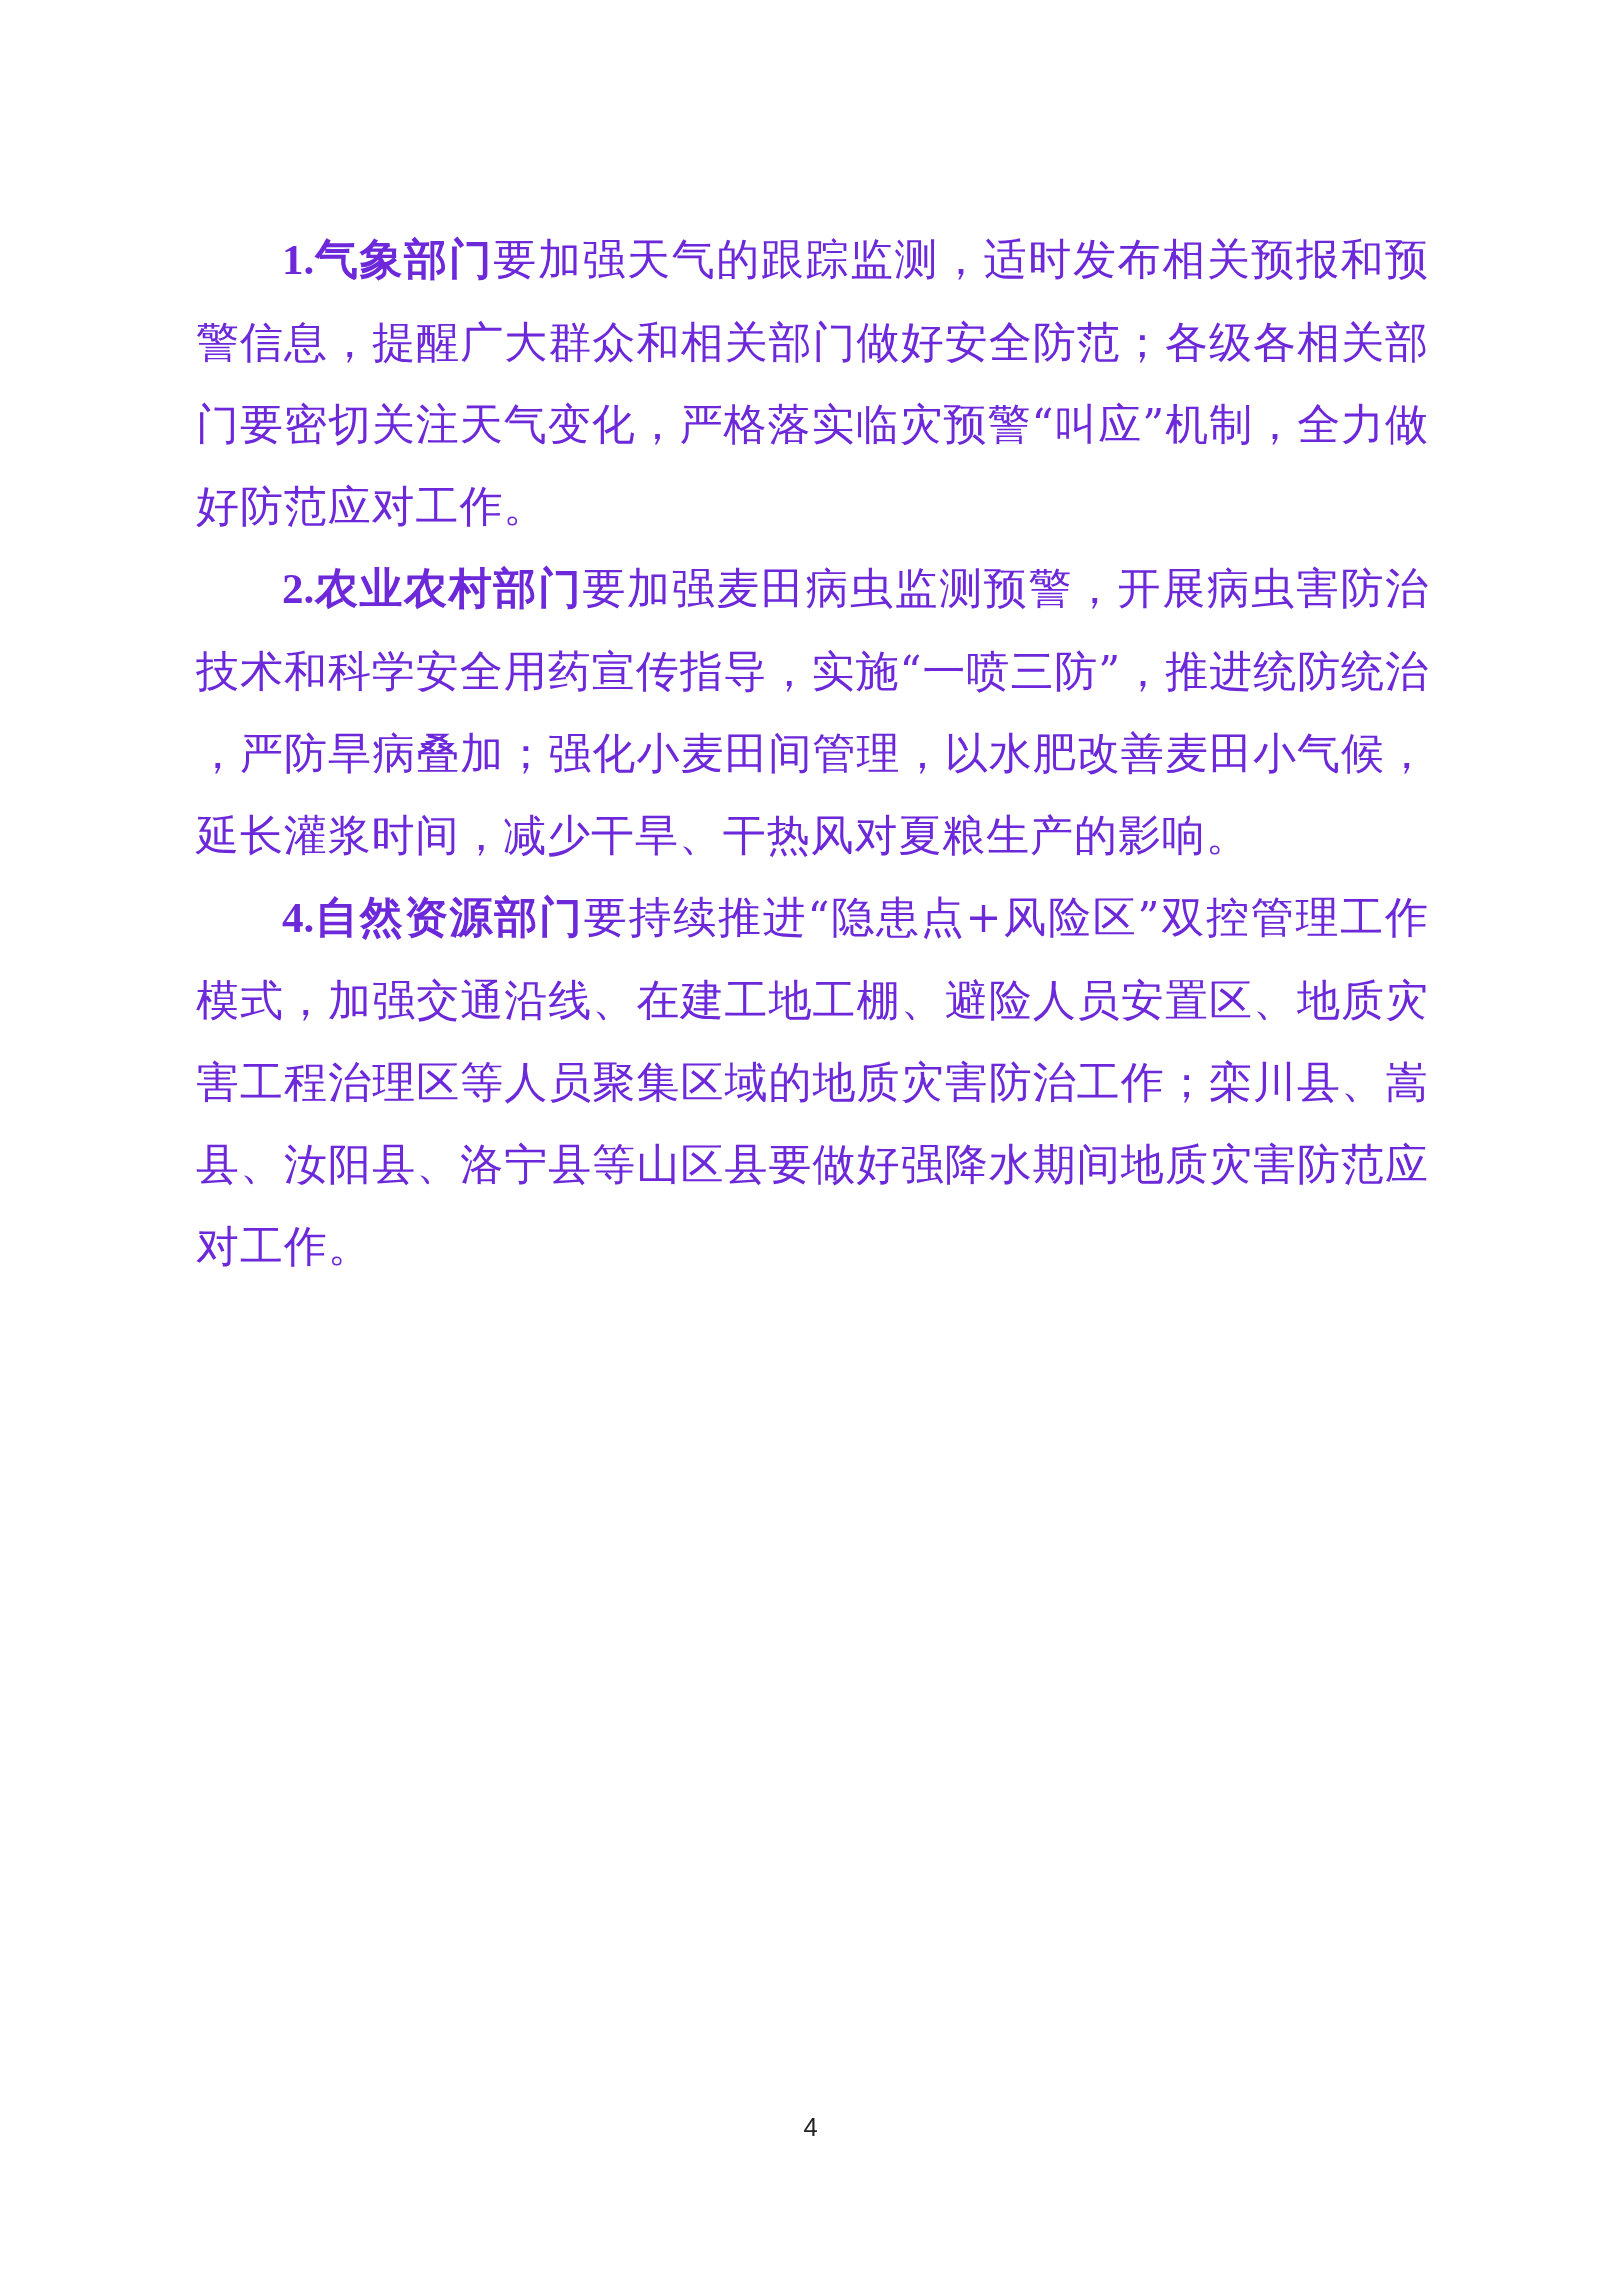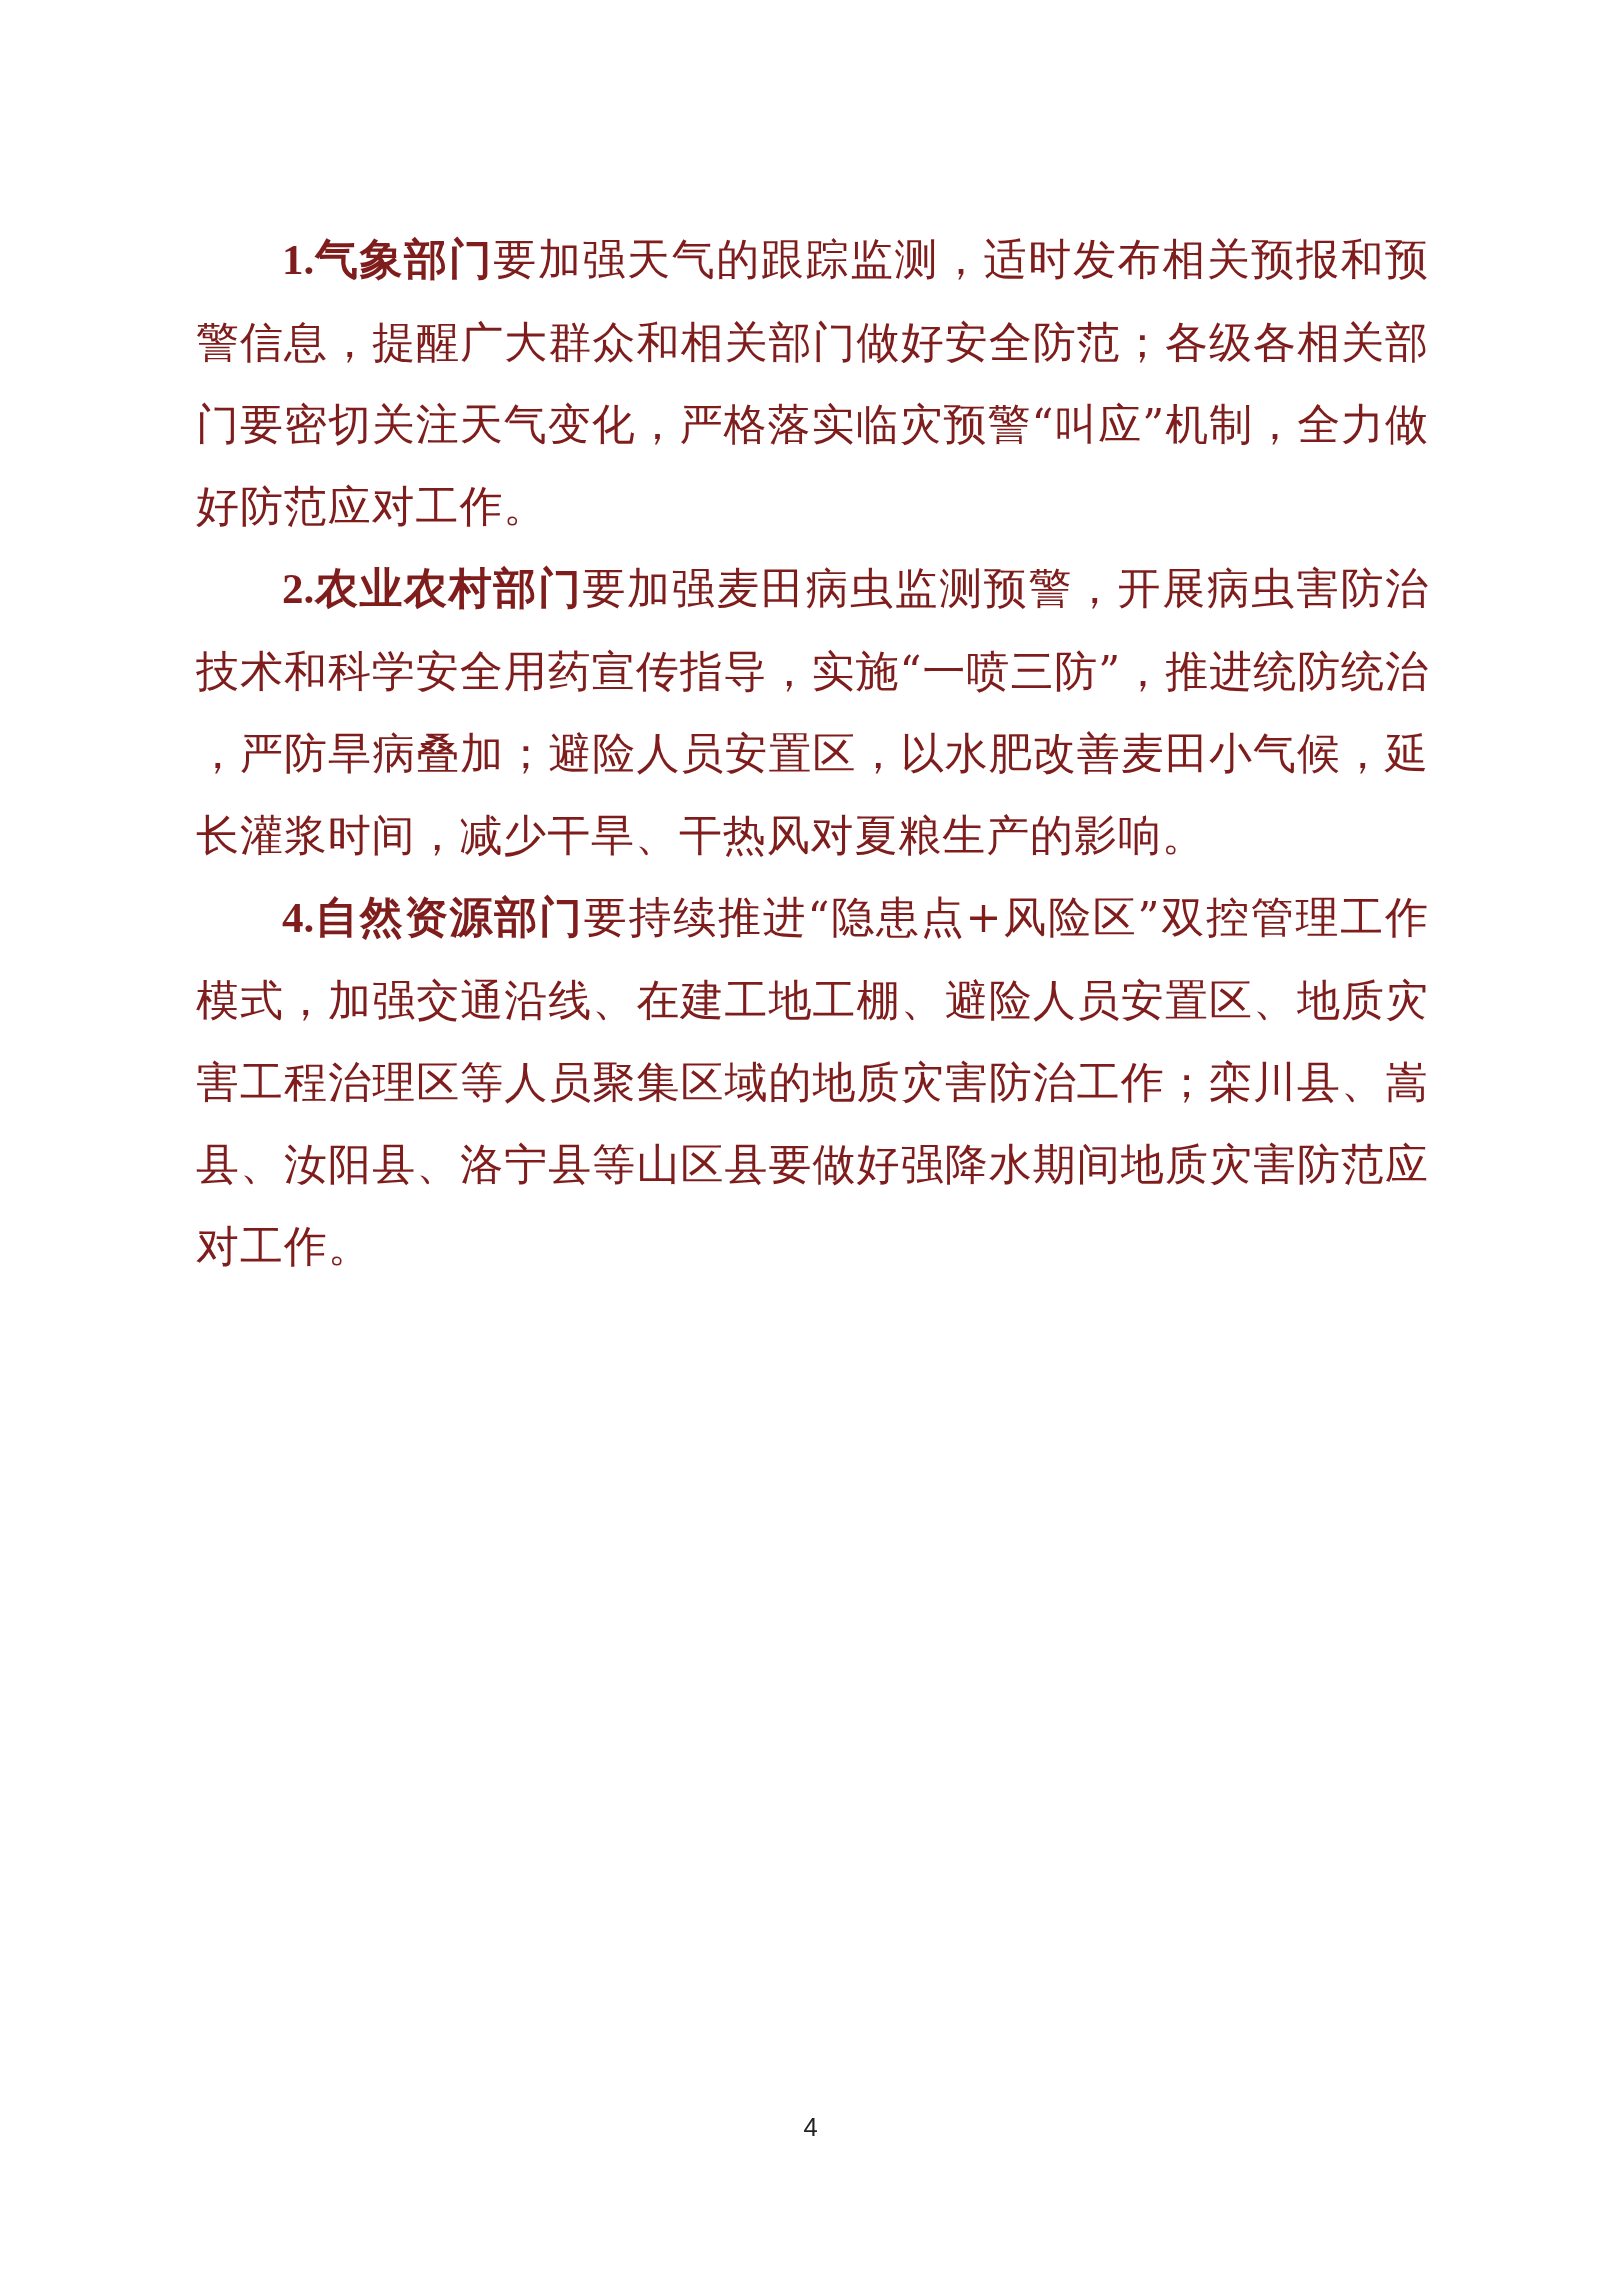--- a/index.html
+++ b/index.html
@@ -11,21 +11,21 @@
       width: 1621px;
       height: 2293px;
       position: relative;
       overflow: hidden;
     }
     .page {
       position: absolute;
       left: 196px;
       top: 218px;
       width: 1233px;
-      color: #7f1d1d;
+      color: #6d28d9;
       font-family: "DejaVu Serif", "Liberation Serif", serif;
       font-size: 43px;
       line-height: 82px;
     }
     .para {
       margin: 0;
       text-indent: 86px;
       text-align: justify;
       text-justify: inter-character;
       word-break: break-all;
@@ -53,18 +53,18 @@
       font-family: "Liberation Sans", "DejaVu Sans", sans-serif;
       font-size: 25.5px;
       color: #222222;
     }
   </style>
 </head>
 <body>
 
 <div class="page">
   <p class="para"><span class="num">1.</span><span class="dept">气象部门</span><span class="body">要加强天气的跟踪监测，适时发布相关预报和预警信息，提醒广大群众和相关部门做好安全防范；各级各相关部门要密切关注天气变化，严格落实临灾预警“叫应”机制，全力做好防范应对工作。</span></p>
-  <p class="para"><span class="num">2.</span><span class="dept">农业农村部门</span><span class="body">要加强麦田病虫监测预警，开展病虫害防治技术和科学安全用药宣传指导，实施“一喷三防”，推进统防统治，严防旱病叠加；避险人员安置区，以水肥改善麦田小气候，延长灌浆时间，减少干旱、干热风对夏粮生产的影响。</span></p>
+  <p class="para"><span class="num">2.</span><span class="dept">农业农村部门</span><span class="body">要加强麦田病虫监测预警，开展病虫害防治技术和科学安全用药宣传指导，实施“一喷三防”，推进统防统治，严防旱病叠加；强化小麦田间管理，以水肥改善麦田小气候，延长灌浆时间，减少干旱、干热风对夏粮生产的影响。</span></p>
   <p class="para"><span class="num">4.</span><span class="dept">自然资源部门</span><span class="body">要持续推进“隐患点+风险区”双控管理工作模式，加强交通沿线、在建工地工棚、避险人员安置区、地质灾害工程治理区等人员聚集区域的地质灾害防治工作；栾川县、嵩县、汝阳县、洛宁县等山区县要做好强降水期间地质灾害防范应对工作。</span></p>
 </div>
 
 <div class="page-number">4</div>
 
 
 </body></html>

